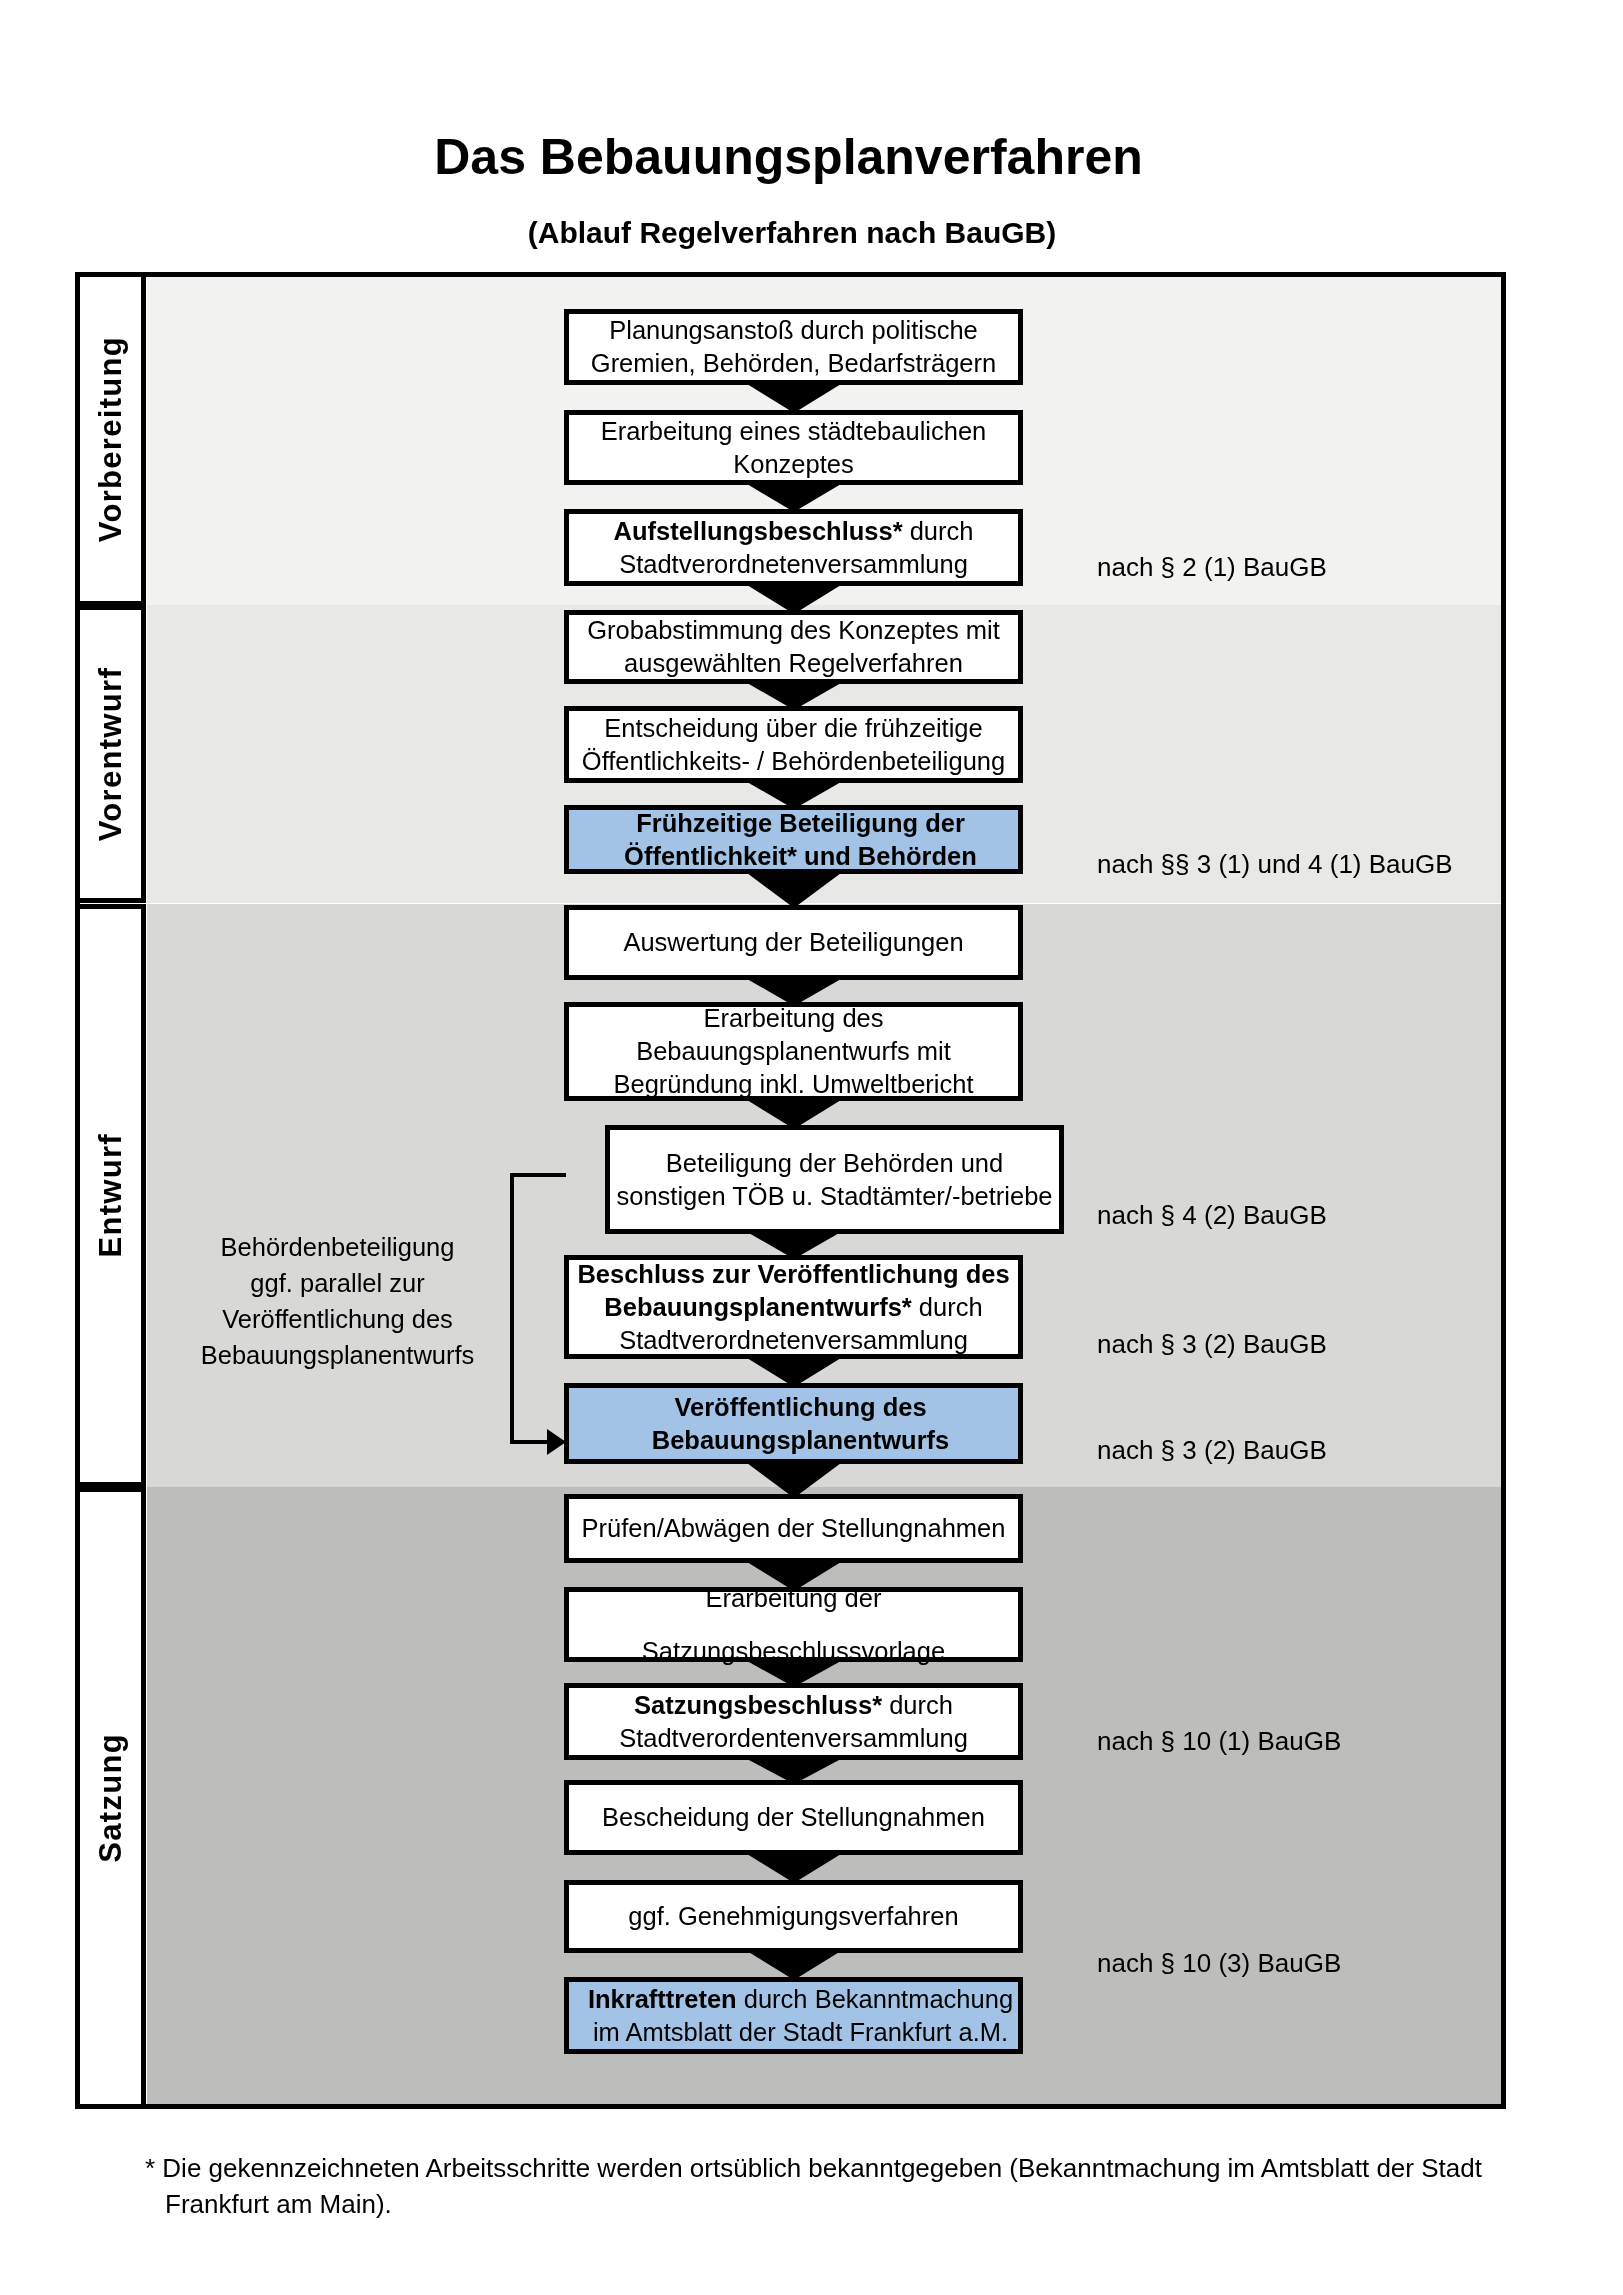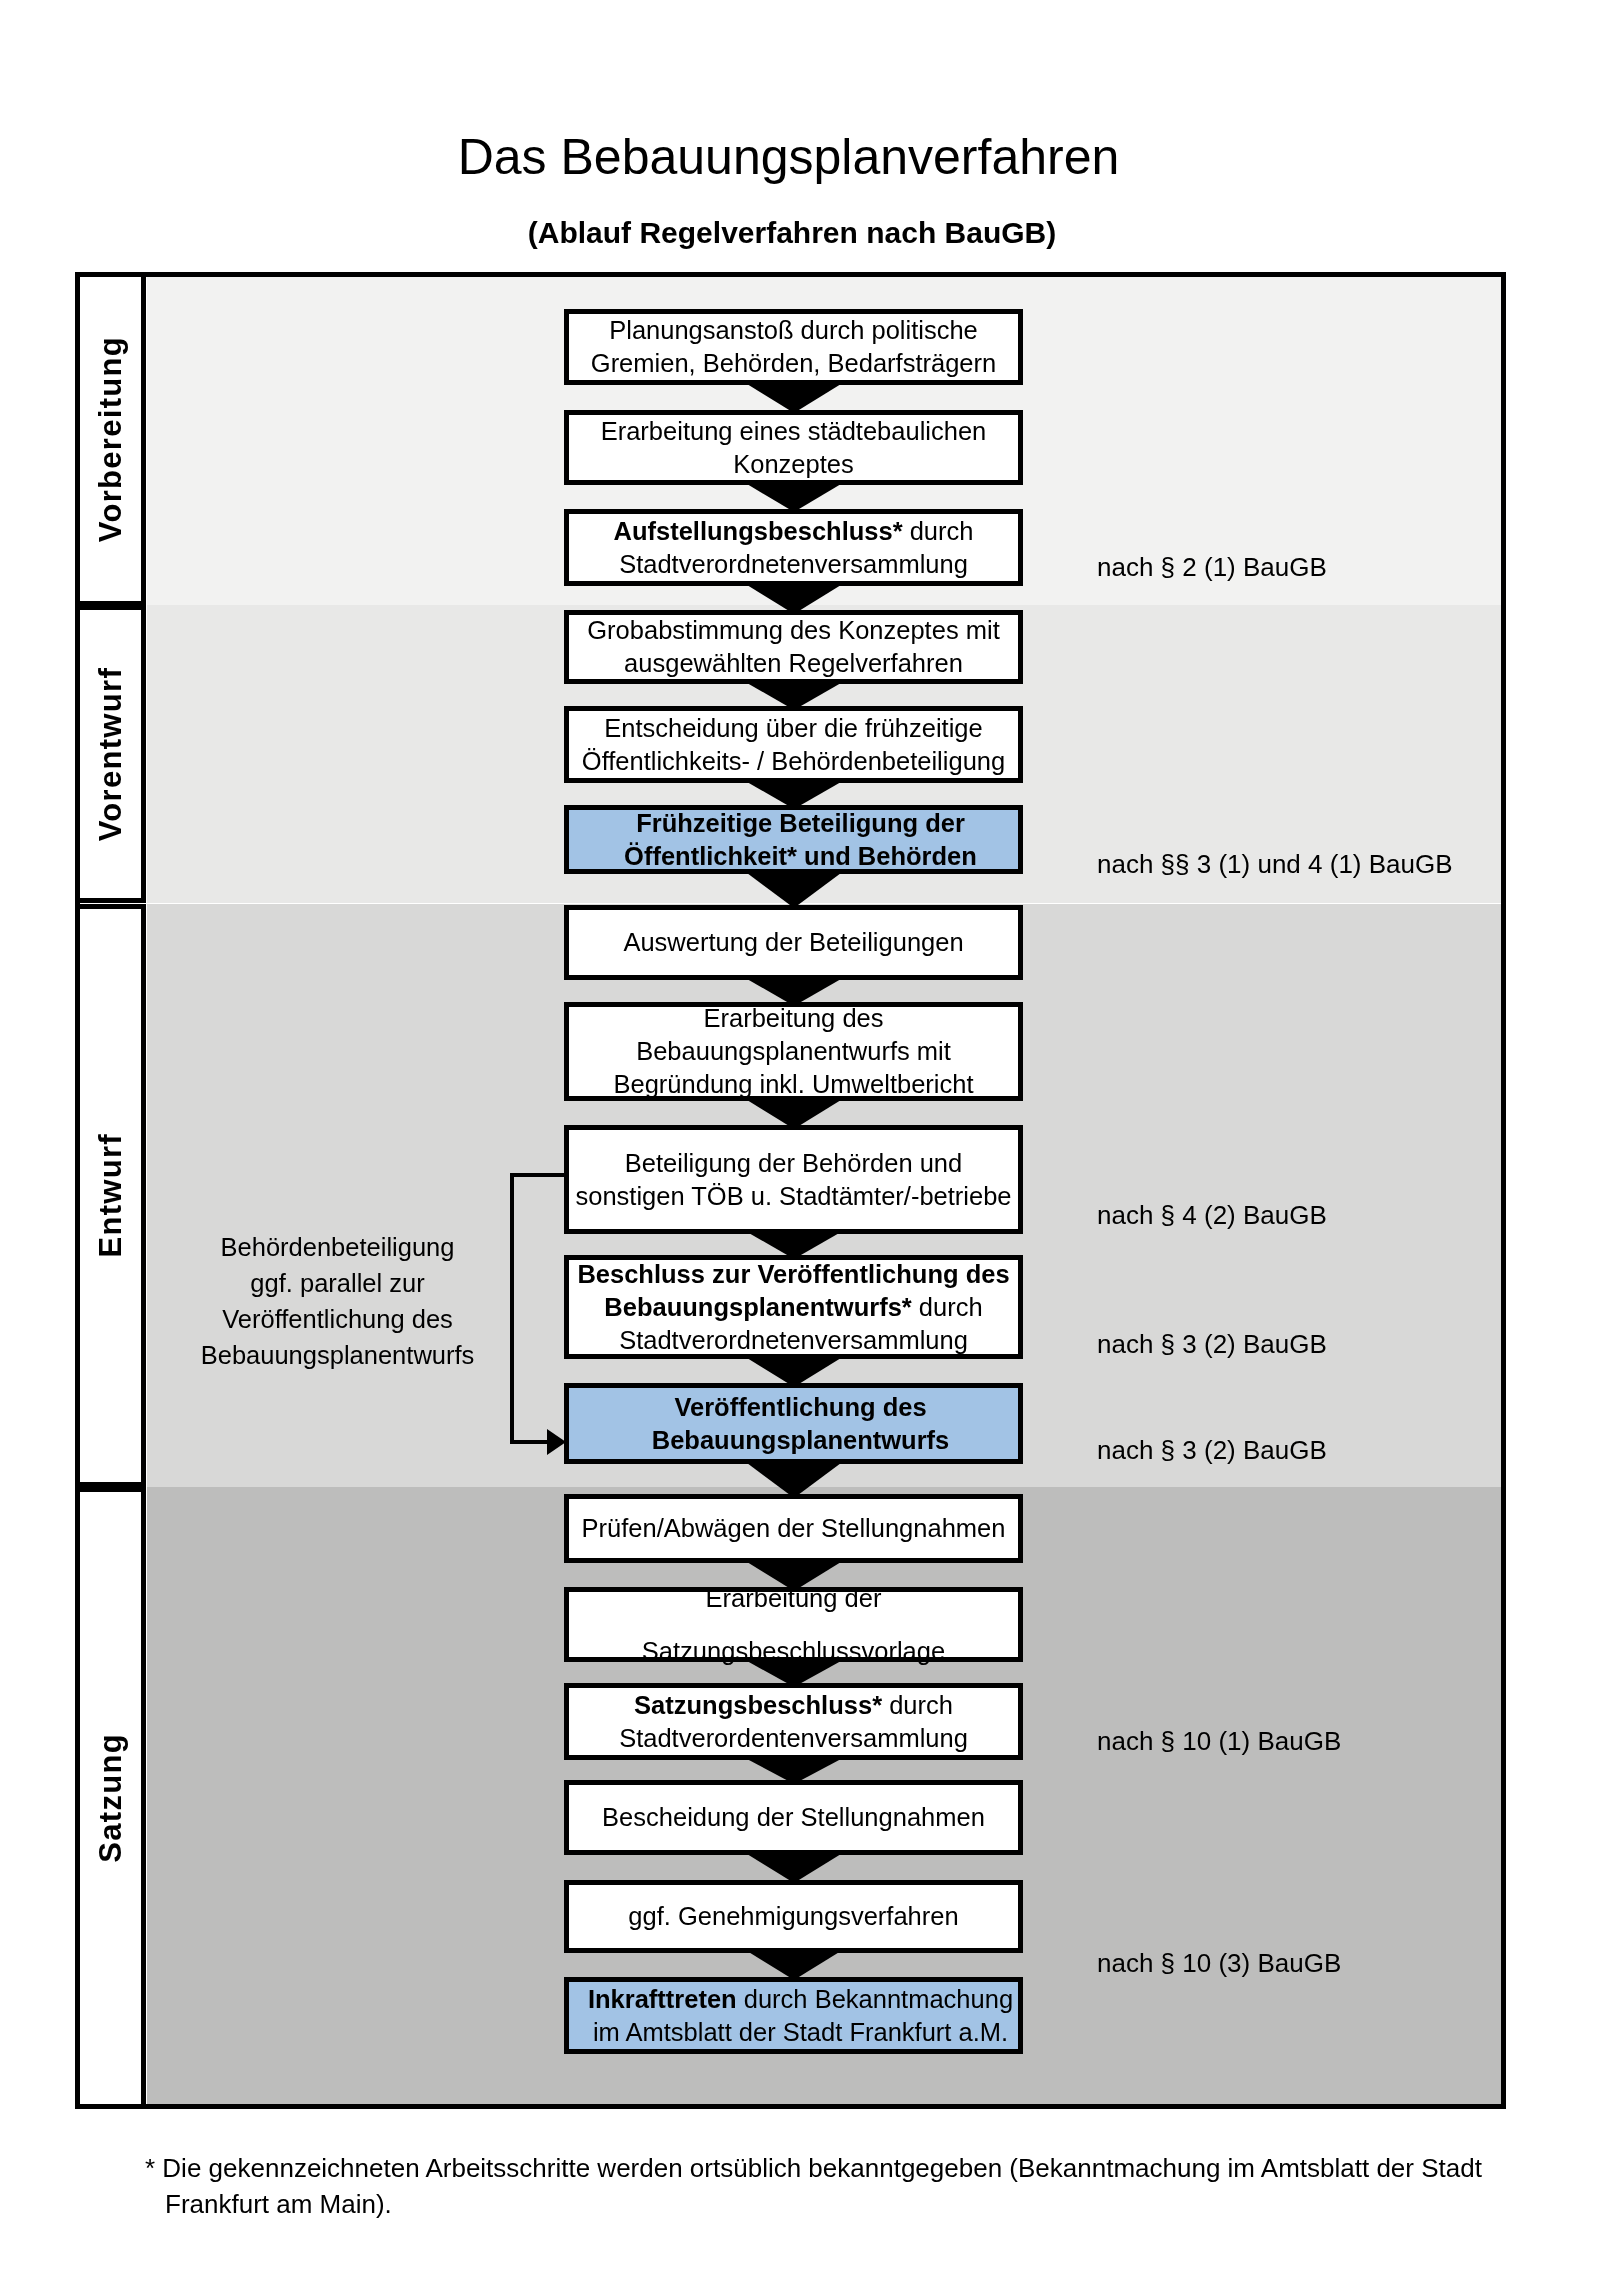--- a/index.html
+++ b/index.html
@@ -4,21 +4,21 @@
 <title>Das Bebauungsplanverfahren</title>
 <style>
   html,body{margin:0;padding:0;}
   body{
     width:1623px;height:2295px;position:relative;background:#ffffff;
     font-family:"Liberation Sans","DejaVu Sans",sans-serif;color:#000;
   }
   .abs{position:absolute;}
 
   
-  .title{left:0;top:128px;width:1577px;text-align:center;font-size:50px;font-weight:normal;letter-spacing:0;}
+  .title{left:0;top:128px;width:1577px;text-align:center;font-size:50px;font-weight:bold;letter-spacing:0;}
   .subtitle{left:0;top:216px;width:1584px;text-align:center;font-size:30px;font-weight:bold;}
 
   
   .frame{left:75px;top:272px;width:1431px;height:1837px;border:5.2px solid #000;box-sizing:border-box;background:transparent;z-index:5;pointer-events:none;}
 
   
   .band{left:147px;width:1355px;z-index:0;}
   .band.p1{top:274px;height:331px;background:var(--c-p1,#f2f2f1);}
   .band.p2{top:605px;height:298px;background:var(--c-p2,#e8e8e7);}
   .band.p3{top:904px;height:583px;background:var(--c-p3,#d8d8d7);}
@@ -40,21 +40,21 @@
   .box .b{font-weight:bold;}
   .box.blue{background:var(--c-blue,#a2c3e5);font-weight:bold;padding-left:14px;}
   .b1{top:309px;height:76px;}
   .b2{top:410px;height:75px;}
   .b3{top:509px;height:77px;}
   .b4{top:610px;height:74px;}
   .b5{top:706px;height:77px;}
   .b6{top:805px;height:69px;}
   .b7{top:905px;height:75px;}
   .b8{top:1002px;height:99px;}
-  .b9{top:1125px;height:109px;}
+  .b9{top:1125px;height:109px;margin-left:41px;}
   .b10{top:1255px;height:104px;}
   .b11{top:1383px;height:81px;}
   .b12{top:1494px;height:69px;}
   .b13{top:1587px;height:75px;gap:20px;}
   .b14{top:1683px;height:77px;}
   .b15{top:1780px;height:75px;}
   .b16{top:1880px;height:73px;}
   .b17{top:1977px;height:77px;}
 
   

